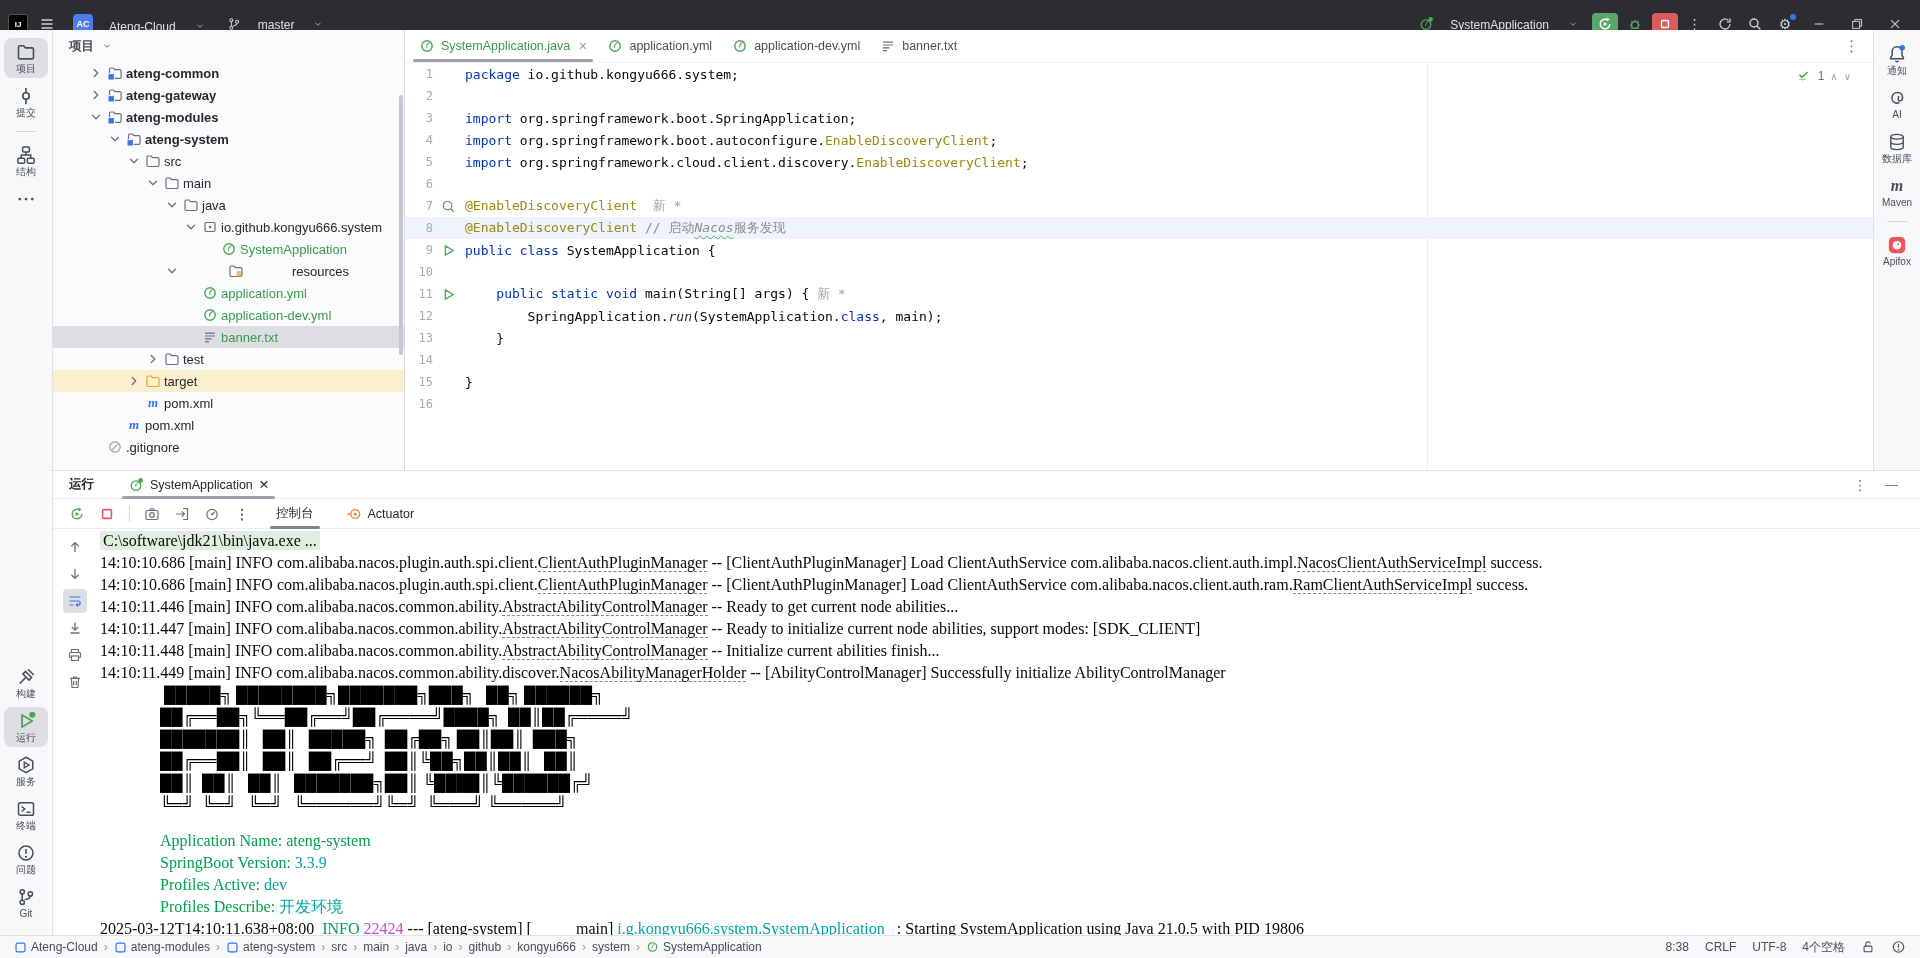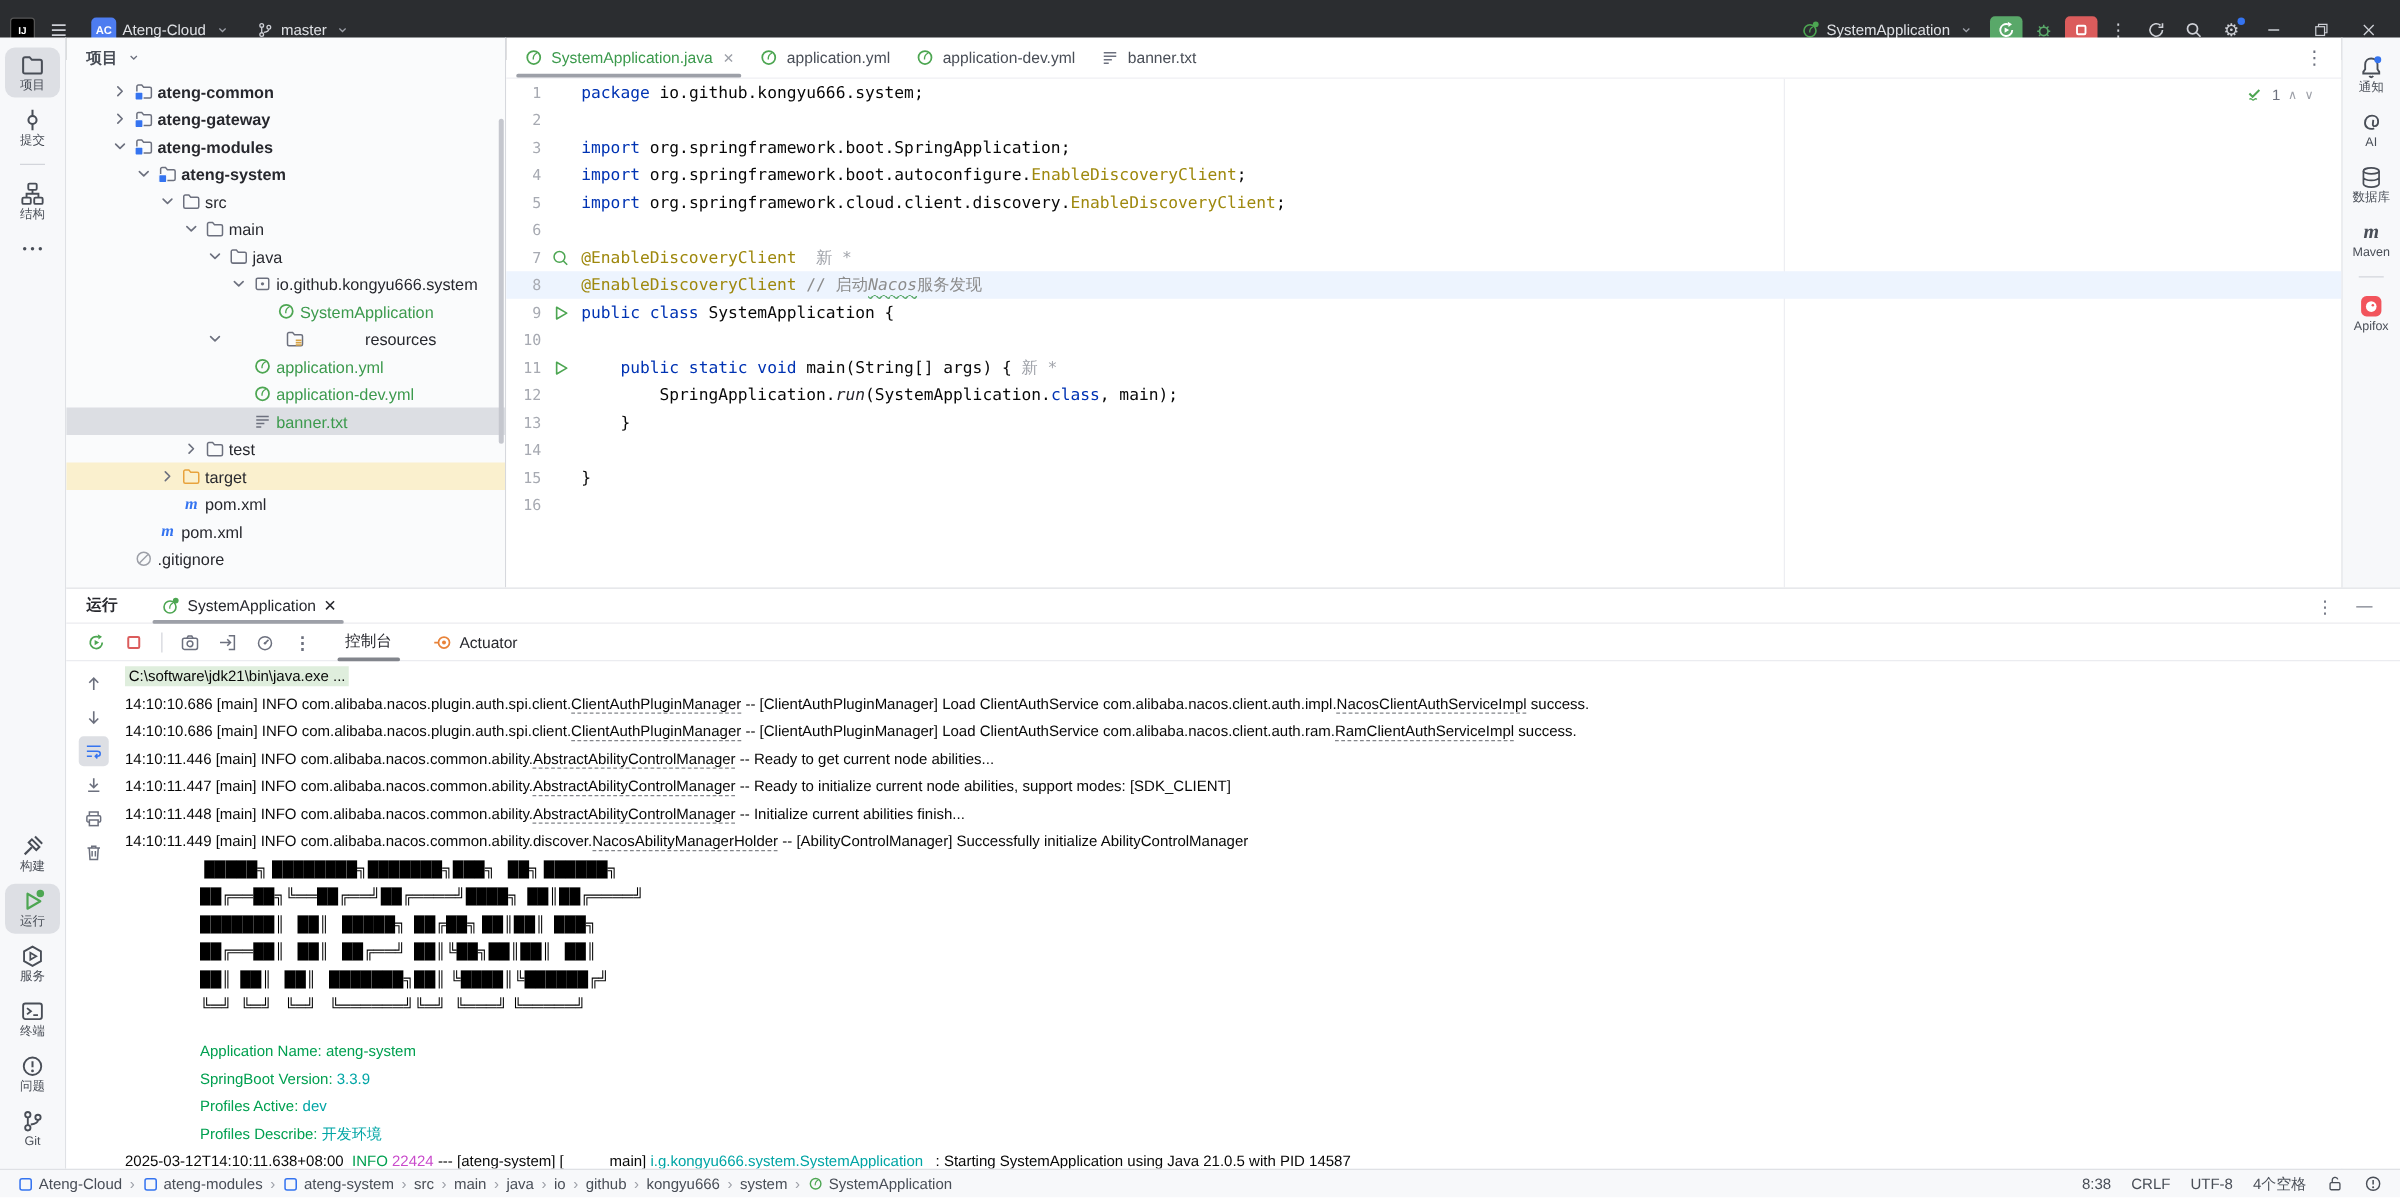--- a/index.html
+++ b/index.html
@@ -2,21 +2,21 @@
 <html><head>
 <meta charset="utf-8">
 <style>
 *{margin:0;padding:0;box-sizing:border-box}
 html,body{width:1920px;height:958px;overflow:hidden;font-family:"Liberation Sans",sans-serif;background:#fff}
 #app{position:relative;width:1920px;height:958px;background:#fff;font-size:13px;color:#27282E}
 .ic{display:inline-flex;align-items:center;justify-content:center;width:16px;height:16px;flex:none}
 .ic svg{display:block}
 
 .titlebar{position:absolute;left:0;top:0;width:1920px;height:48px;background:#2B2D30;display:flex;align-items:center;color:#DFE1E5;font-size:12px;padding:0 8px;gap:4px}
-.tb-item{display:flex;align-items:center;gap:5px;padding:3px 7px;border-radius:4px;cursor:default}
+.tb-item{display:flex;align-items:flex-end;gap:16px;padding:3px 7px;border-radius:4px;cursor:default}
 .logo{width:20px;height:20px;border-radius:3px;background:#000;border:1px solid #555;color:#fff;font-size:8px;font-weight:bold;display:flex;align-items:center;justify-content:center}
 .ac-badge{width:20px;height:20px;border-radius:4px;background:#4D7CF0;color:#fff;font-size:9px;font-weight:bold;display:flex;align-items:center;justify-content:center}
 .tb-spacer{flex:1}
 .tb-btn{width:26px;height:22px;border-radius:4px;display:flex;align-items:center;justify-content:center}
 .tb-btn.green{background:#59A869}
 .tb-btn.red{background:#DB5C5C}
 .tb-dots{color:#CED0D6;font-size:14px;letter-spacing:1px}
 .win-btn{width:34px;height:30px;display:flex;align-items:center;justify-content:center;color:#CED0D6}
 .gear-wrap{position:relative}
 .gear-dot{position:absolute;right:2px;top:1px;width:6px;height:6px;border-radius:50%;background:#3574F0}
@@ -72,21 +72,21 @@
 .rp-hdr-right{margin-left:auto;display:flex;align-items:center;gap:18px;margin-right:22px;color:#6C707E}
 .rp-toolbar{height:30px;display:flex;align-items:center;border-bottom:1px solid #EBECF0;padding-left:12px;gap:6px}
 .rt-btn{width:24px;height:24px;border-radius:4px;display:flex;align-items:center;justify-content:center}
 .rt-sep{width:1px;height:16px;background:#D3D5DB;margin:0 4px}
 .rt-tab{padding:0 10px;height:30px;display:flex;align-items:center;gap:6px;font-size:12.5px;color:#27282E;position:relative;margin-left:6px}
 .rt-tab.active:after{content:"";position:absolute;left:4px;right:4px;bottom:0;height:3px;border-radius:2px;background:#82858C}
 .console-wrap{position:absolute;left:0;top:59px;right:0;bottom:0;display:flex;overflow:hidden}
 .console-gutter{width:44px;flex:none;display:flex;flex-direction:column;align-items:center;padding-top:5px;gap:3px}
 .cg-btn{width:24px;height:24px;border-radius:4px;display:flex;align-items:center;justify-content:center}
 .cg-btn.active{background:#DDDFE4}
-.console{flex:1;font-family:Liberation Sans, sans-serif;font-size:12px;color:#080808;padding-left:3px;overflow:hidden}
+.console{flex:1;font-family:Liberation Serif, serif;font-size:16px;color:#080808;padding-left:3px;overflow:hidden}
 .con-line{height:22px;line-height:22px;white-space:pre}
 .con-blank{height:14px}
 .cmd-hl{background:#DFEEDD;padding:1px 3px}
 .sg-lk{color:#080808;border-bottom:1px dashed #83858A}
 .sg-grn{color:#00A050}
 .sg-cyn{color:#00A5A5}
 .sg-pid{color:#C94ACB}
 .sg-lgr{color:#00A5A5;border-bottom:1px dotted #00A5A5}
 .art{line-height:22px;padding-left:60px;font-weight:bold;color:#000}
 .con-indent{padding-left:60px}
@@ -815,21 +815,21 @@
           <div class="con-line art">██╔══██╗╚══██╔══╝██╔════╝████╗  ██║██╔════╝ </div>
           <div class="con-line art">███████║   ██║   █████╗  ██╔██╗ ██║██║  ███╗</div>
           <div class="con-line art">██╔══██║   ██║   ██╔══╝  ██║╚██╗██║██║   ██║</div>
           <div class="con-line art">██║  ██║   ██║   ███████╗██║ ╚████║╚██████╔╝</div>
           <div class="con-line art">╚═╝  ╚═╝   ╚═╝   ╚══════╝╚═╝  ╚═══╝ ╚═════╝ </div>
           <div class="con-blank"></div>
           <div class="con-line con-indent"><span class="sg-grn">Application Name: ateng-system</span></div>
           <div class="con-line con-indent"><span class="sg-grn">SpringBoot Version: </span><span class="sg-cyn">3.3.9</span></div>
           <div class="con-line con-indent"><span class="sg-grn">Profiles Active: </span><span class="sg-cyn">dev</span></div>
           <div class="con-line con-indent"><span class="sg-grn">Profiles Describe: </span><span class="sg-cyn">开发环境</span></div>
-          <div class="con-line"><span class="sg-pl">2025-03-12T14:10:11.638+08:00 </span><span class="sg-grn"> INFO</span><span class="sg-pid"> 22424</span><span class="sg-pl"> --- [ateng-system] [           main] </span><span class="sg-lgr">i.g.kongyu666.system.SystemApplication</span><span class="sg-pl">   : Starting SystemApplication using Java 21.0.5 with PID 14587</span></div>
+          <div class="con-line"><span class="sg-pl">2025-03-12T14:10:11.638+08:00 </span><span class="sg-grn"> INFO</span><span class="sg-pid"> 22424</span><span class="sg-pl"> --- [ateng-system] [           main] </span><span class="sg-lgr">i.g.kongyu666.system.SystemApplication</span><span class="sg-pl">   : Starting SystemApplication using Java 21.0.5 with PID 19806</span></div>
         </div>
     </div>
   </div>
 
   <div class="status-bar">
     <div class="bc" id="breadcrumbs">
         <div class="bc-item">
           <span class="ic" style="height: 13px; width: 13px;">
             <svg width="13" height="13" viewBox="0 0 16 16">
               <rect x="2.5" y="2.5" width="11" height="11" rx="2" fill="none" stroke="#3574F0" stroke-width="1.5"></rect>

